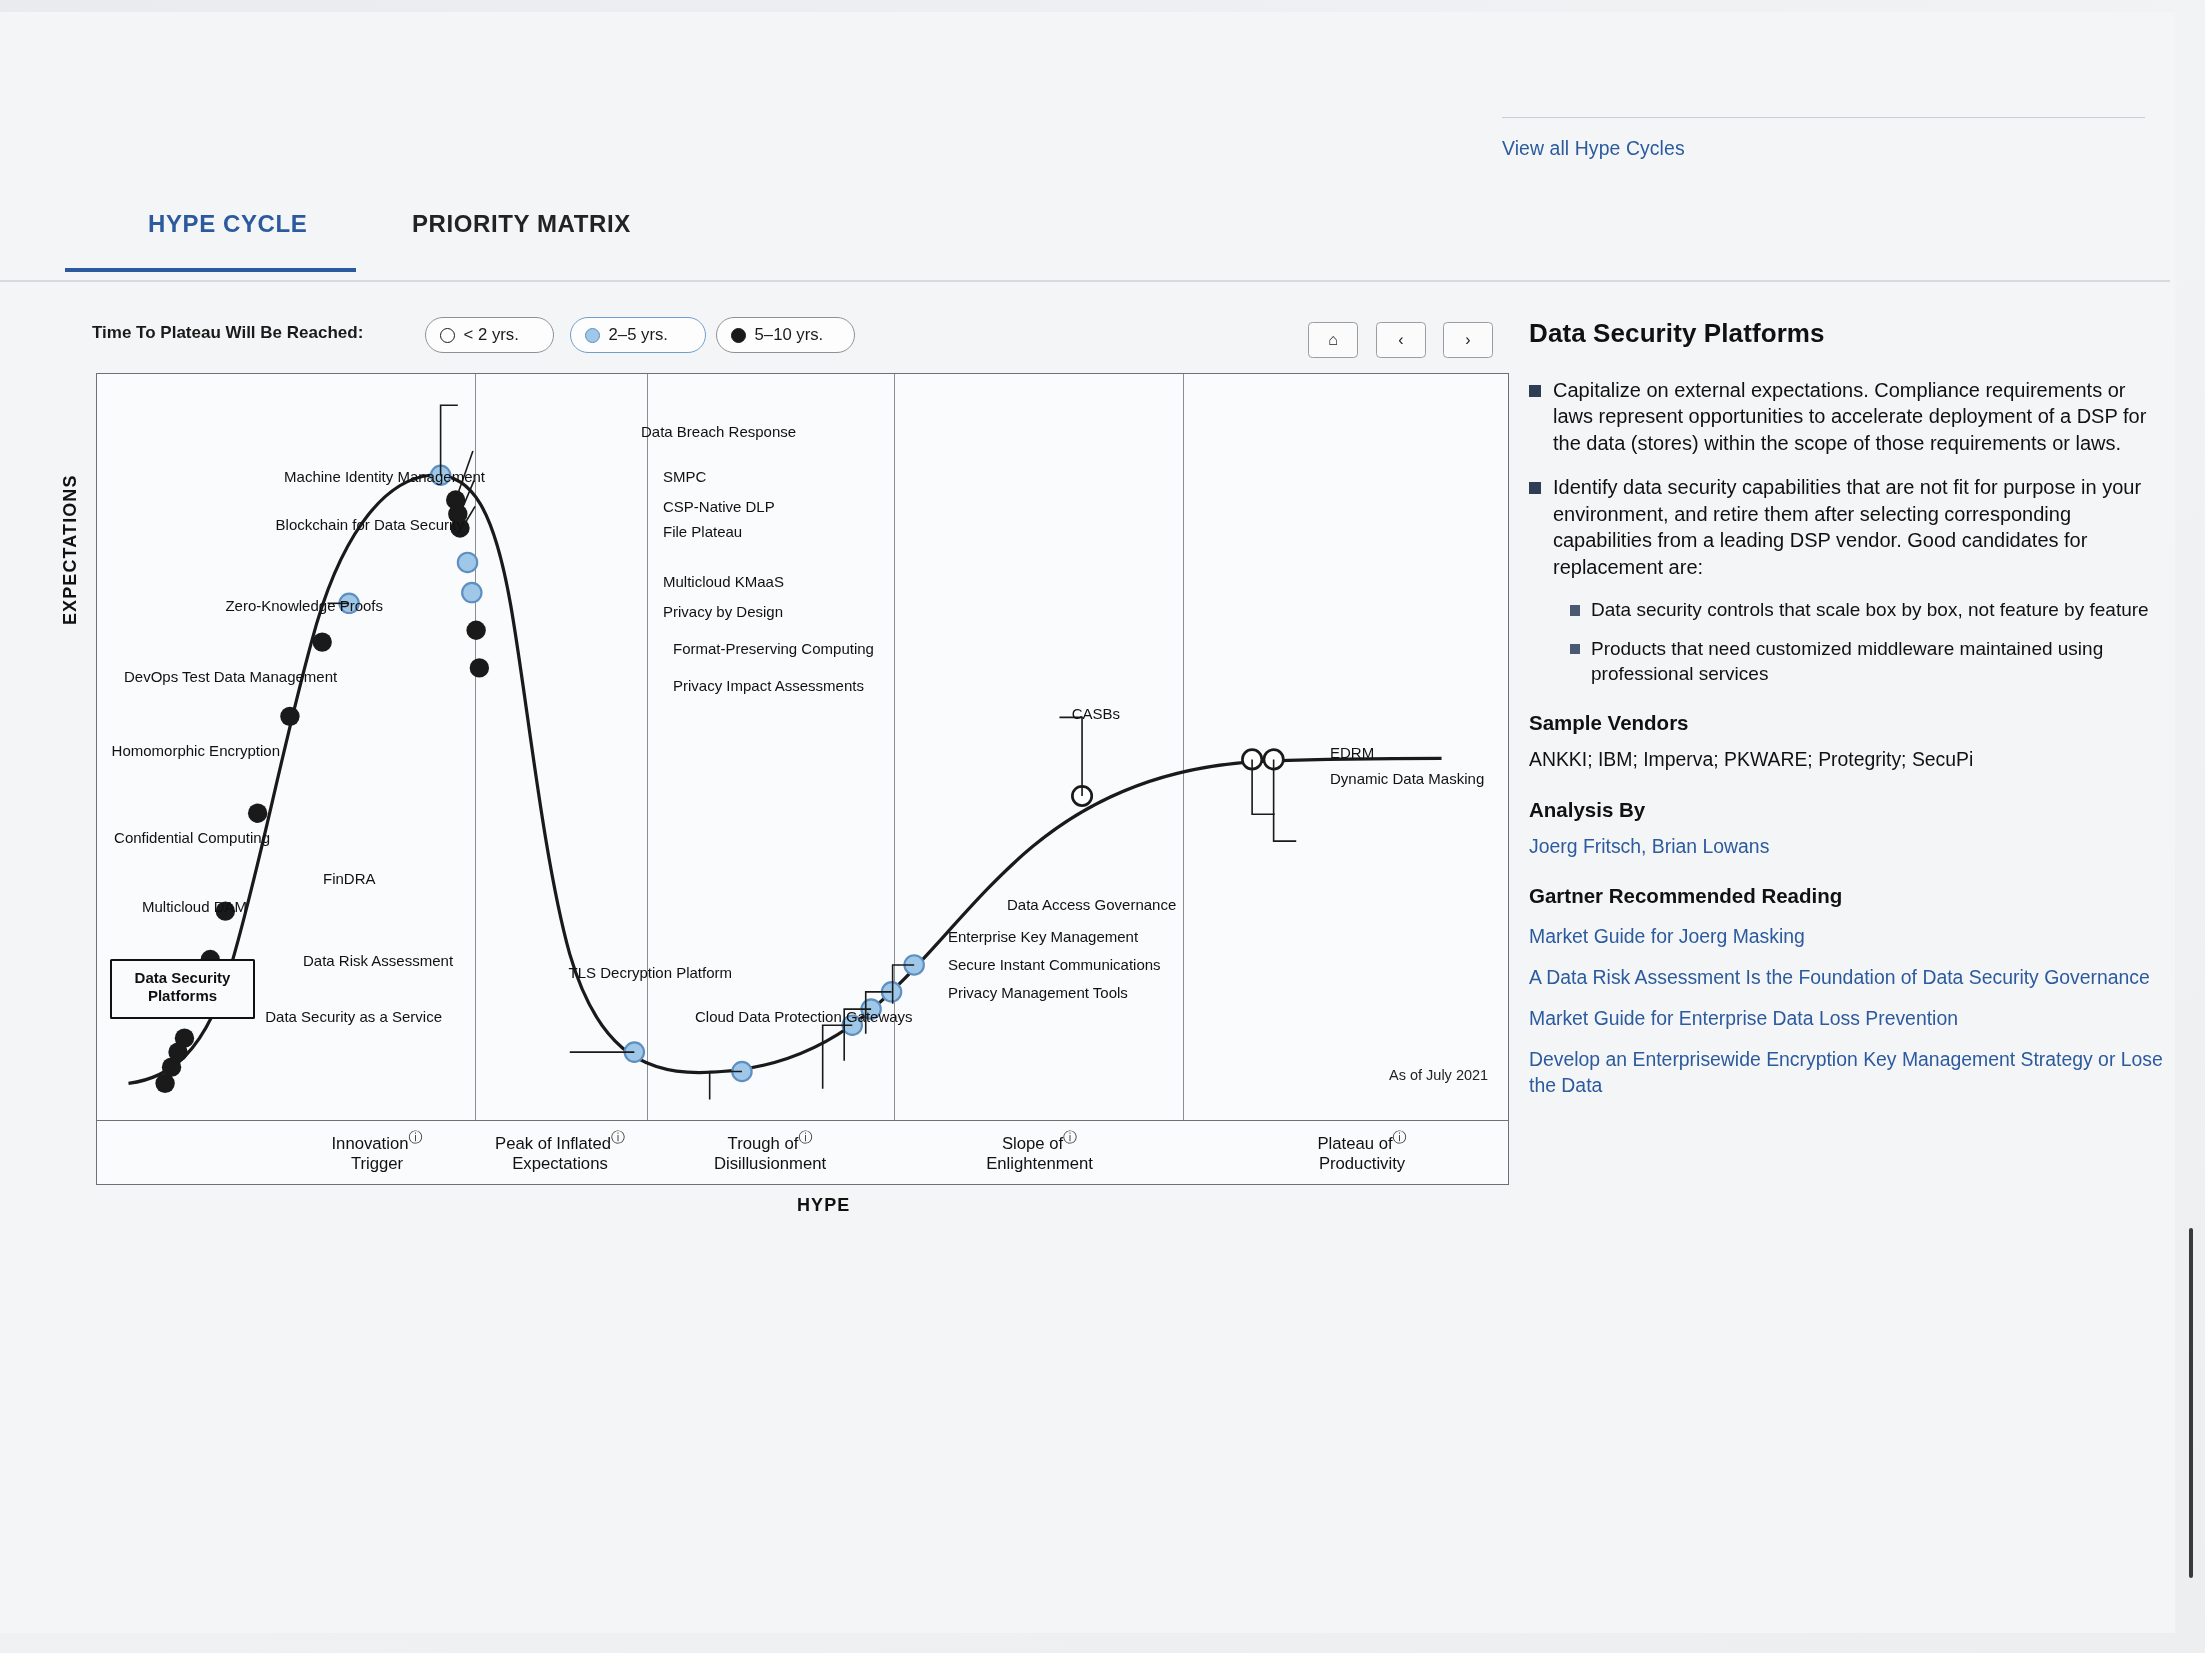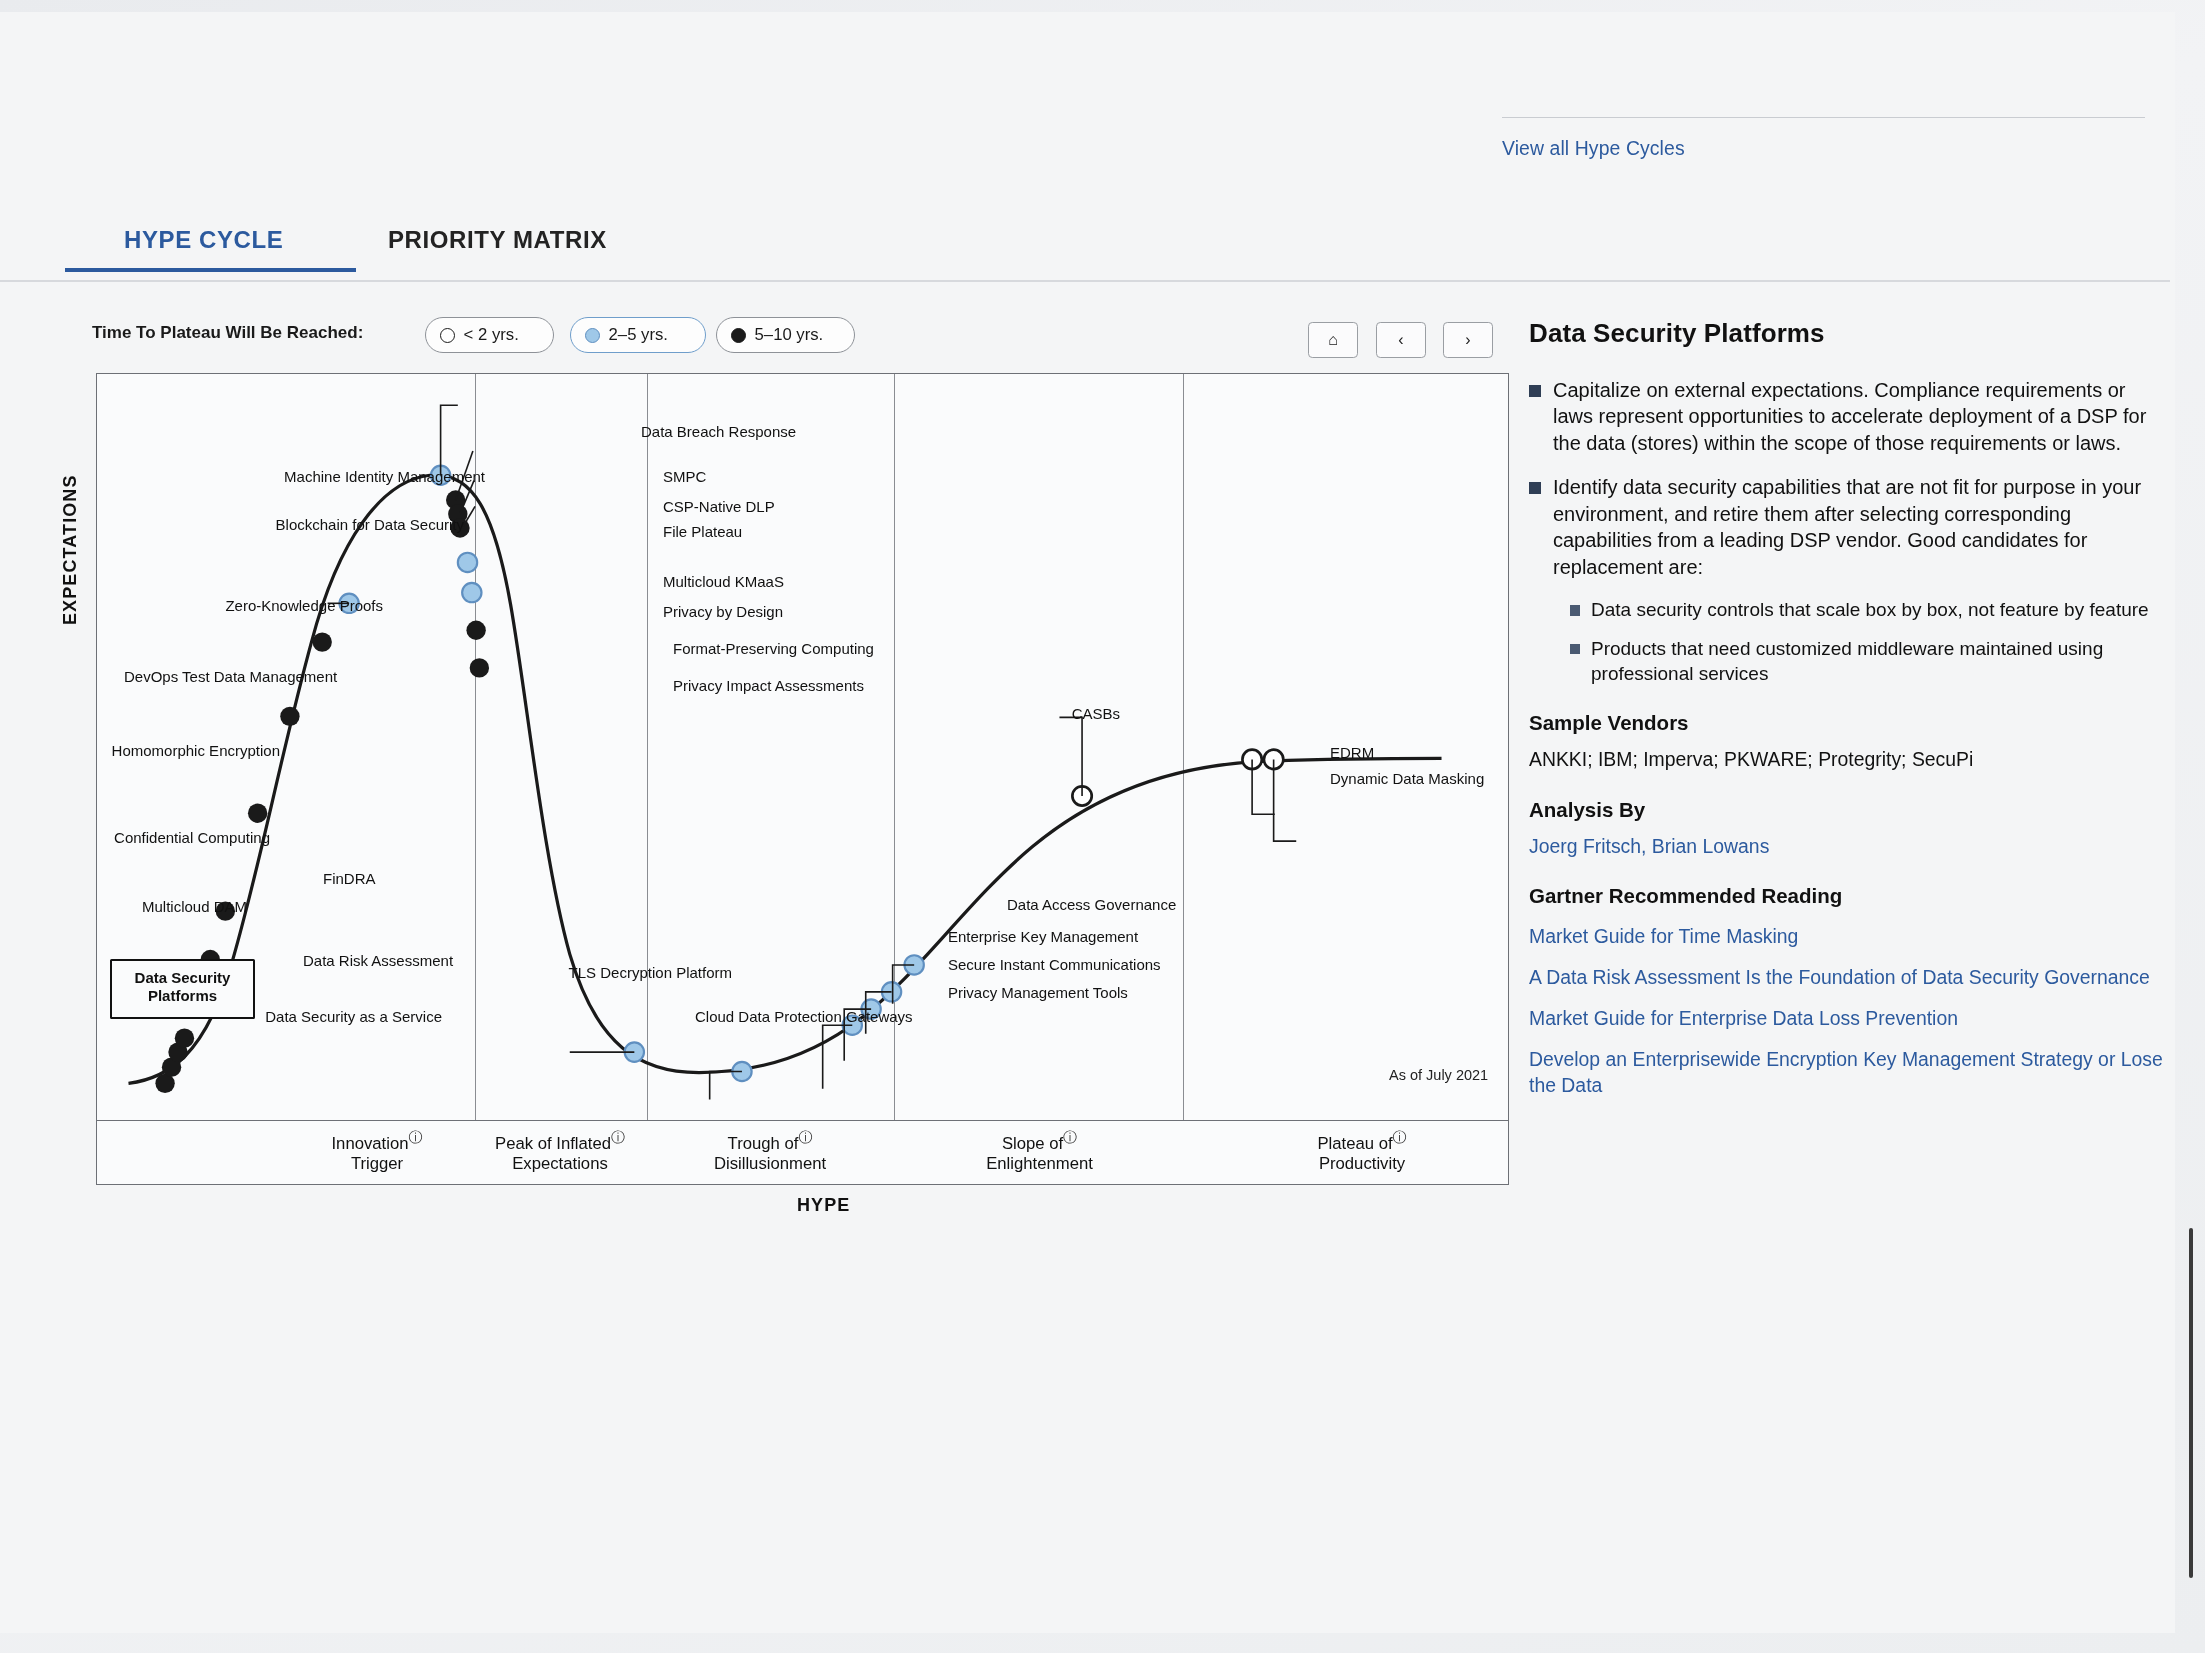--- a/index.html
+++ b/index.html
@@ -36,24 +36,25 @@
     width: 643px; height: 1.1px;
     background: #c9ccd1;
   }
   .tabs {
     position: absolute;
     left: 65px; top: 210px;
     width: 646px; height: 58px;
   }
   .tab {
     position: absolute;
-    top: 16px;
+    top: 0;
     font-size: 24px;
     font-weight: bold;
     letter-spacing: 0.6px;
+    margin-left: 24px;
   }
   .tab.hype { left: 59px; color: #2c5a9e; }
   .tab.matrix { left: 323px; color: #232323; }
   .tab-underline {
     position: absolute;
     left: 65px; top: 268px;
     width: 291px; height: 4.3px;
     background: #2c5a9e;
   }
   .top-rule {
@@ -455,21 +456,21 @@
       </div>
     </div>
 
     <div class="sec-head">Sample Vendors</div>
     <div class="sec-body">ANKKI; IBM; Imperva; PKWARE; Protegrity; SecuPi</div>
 
     <div class="sec-head">Analysis By</div>
     <div class="link">Joerg Fritsch, Brian Lowans</div>
 
     <div class="sec-head">Gartner Recommended Reading</div>
-    <div class="link big">Market Guide for Time Masking</div>
+    <div class="link big">Market Guide for Joerg Masking</div>
     <div class="link big">A Data Risk Assessment Is the Foundation of Data Security Governance</div>
     <div class="link big">Market Guide for Enterprise Data Loss Prevention</div>
     <div class="link big">Develop an Enterprisewide Encryption Key Management Strategy or Lose the Data</div>
   </div>
 
   <div class="scroll-track"></div>
 </div>
 
 
 </body></html>

